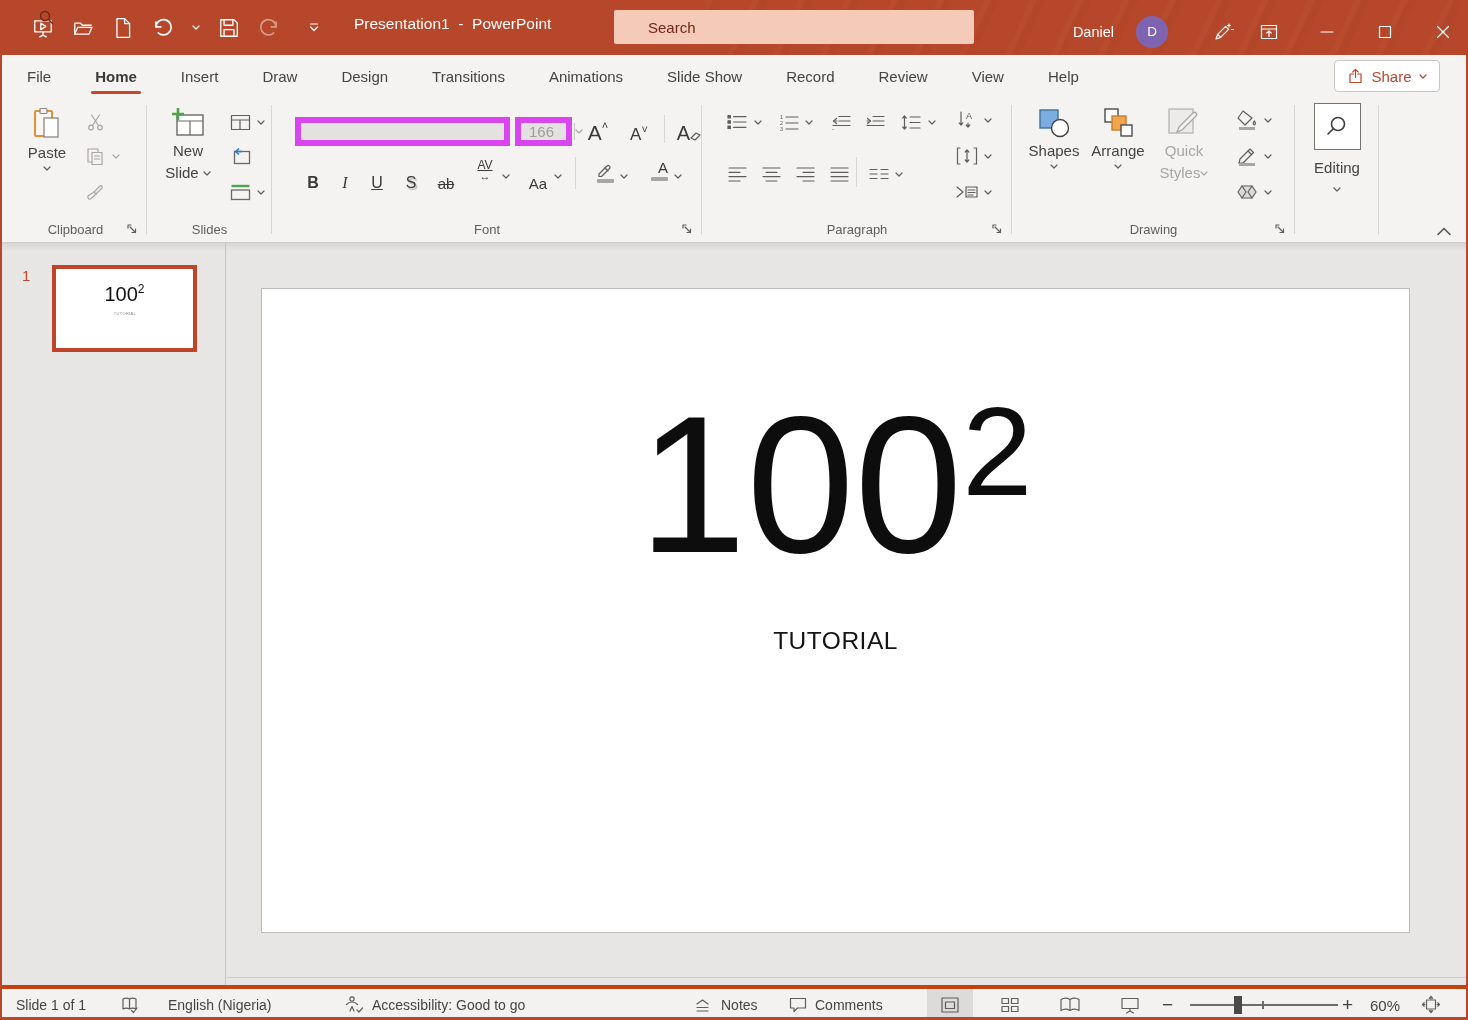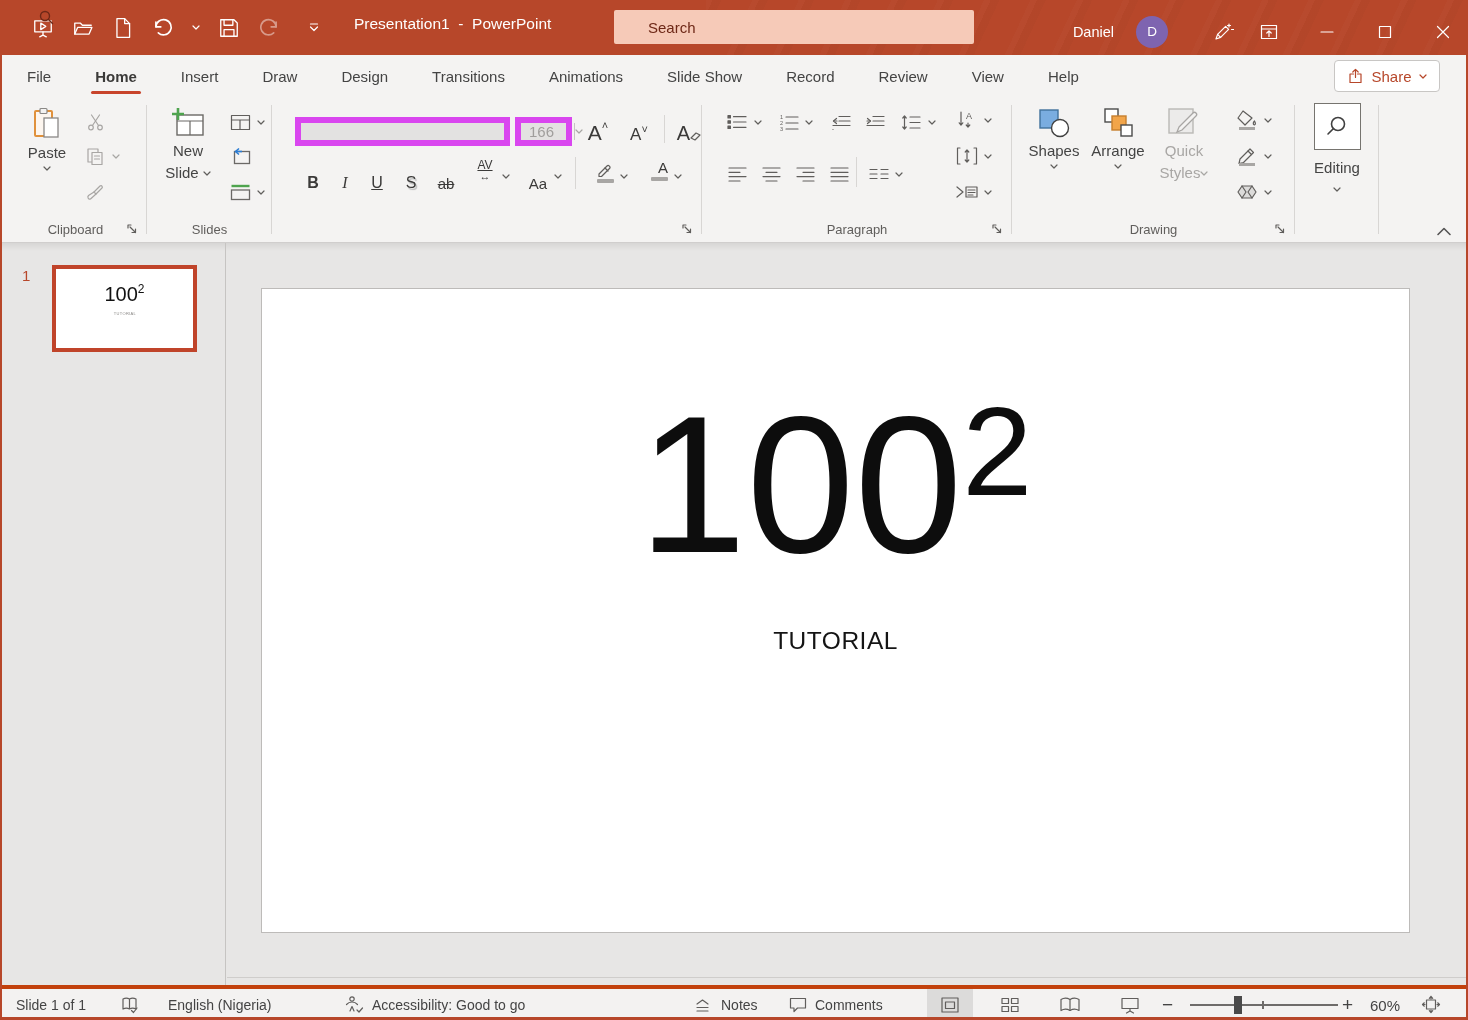--- a/index.html
+++ b/index.html
@@ -378,20 +378,21 @@
           <path d="M1 1l3 3 3-3"></path>
         </svg>
       <span class="fbtn" style="left:372px;top:58px;width:24px;flex-direction:column;">
         <span class="glyph" style="font-size:15px;">A</span>
         <span class="colorbar"></span>
       </span>
       <svg class="ic chev mchev" style="left:402px;top:77px;" viewBox="0 0 8 5">
           <path d="M1 1l3 3 3-3"></path>
         </svg>
 
+      <span class="grplabel">Font</span>
       <span class="launcher">
         <svg class="ic" width="13" height="13" viewBox="0 0 13 13">
             <path d="M3 6V3h3M5 5l5.5 5.5M10.5 7v3.5H7"></path>
           </svg>
       </span>
     </section>
 
     <section class="grp" style="left:700px;width:310px;">
       <span class="mini" style="left:22px;top:12px;">
         <svg class="ic" width="20" height="16" viewBox="0 0 20 16">

